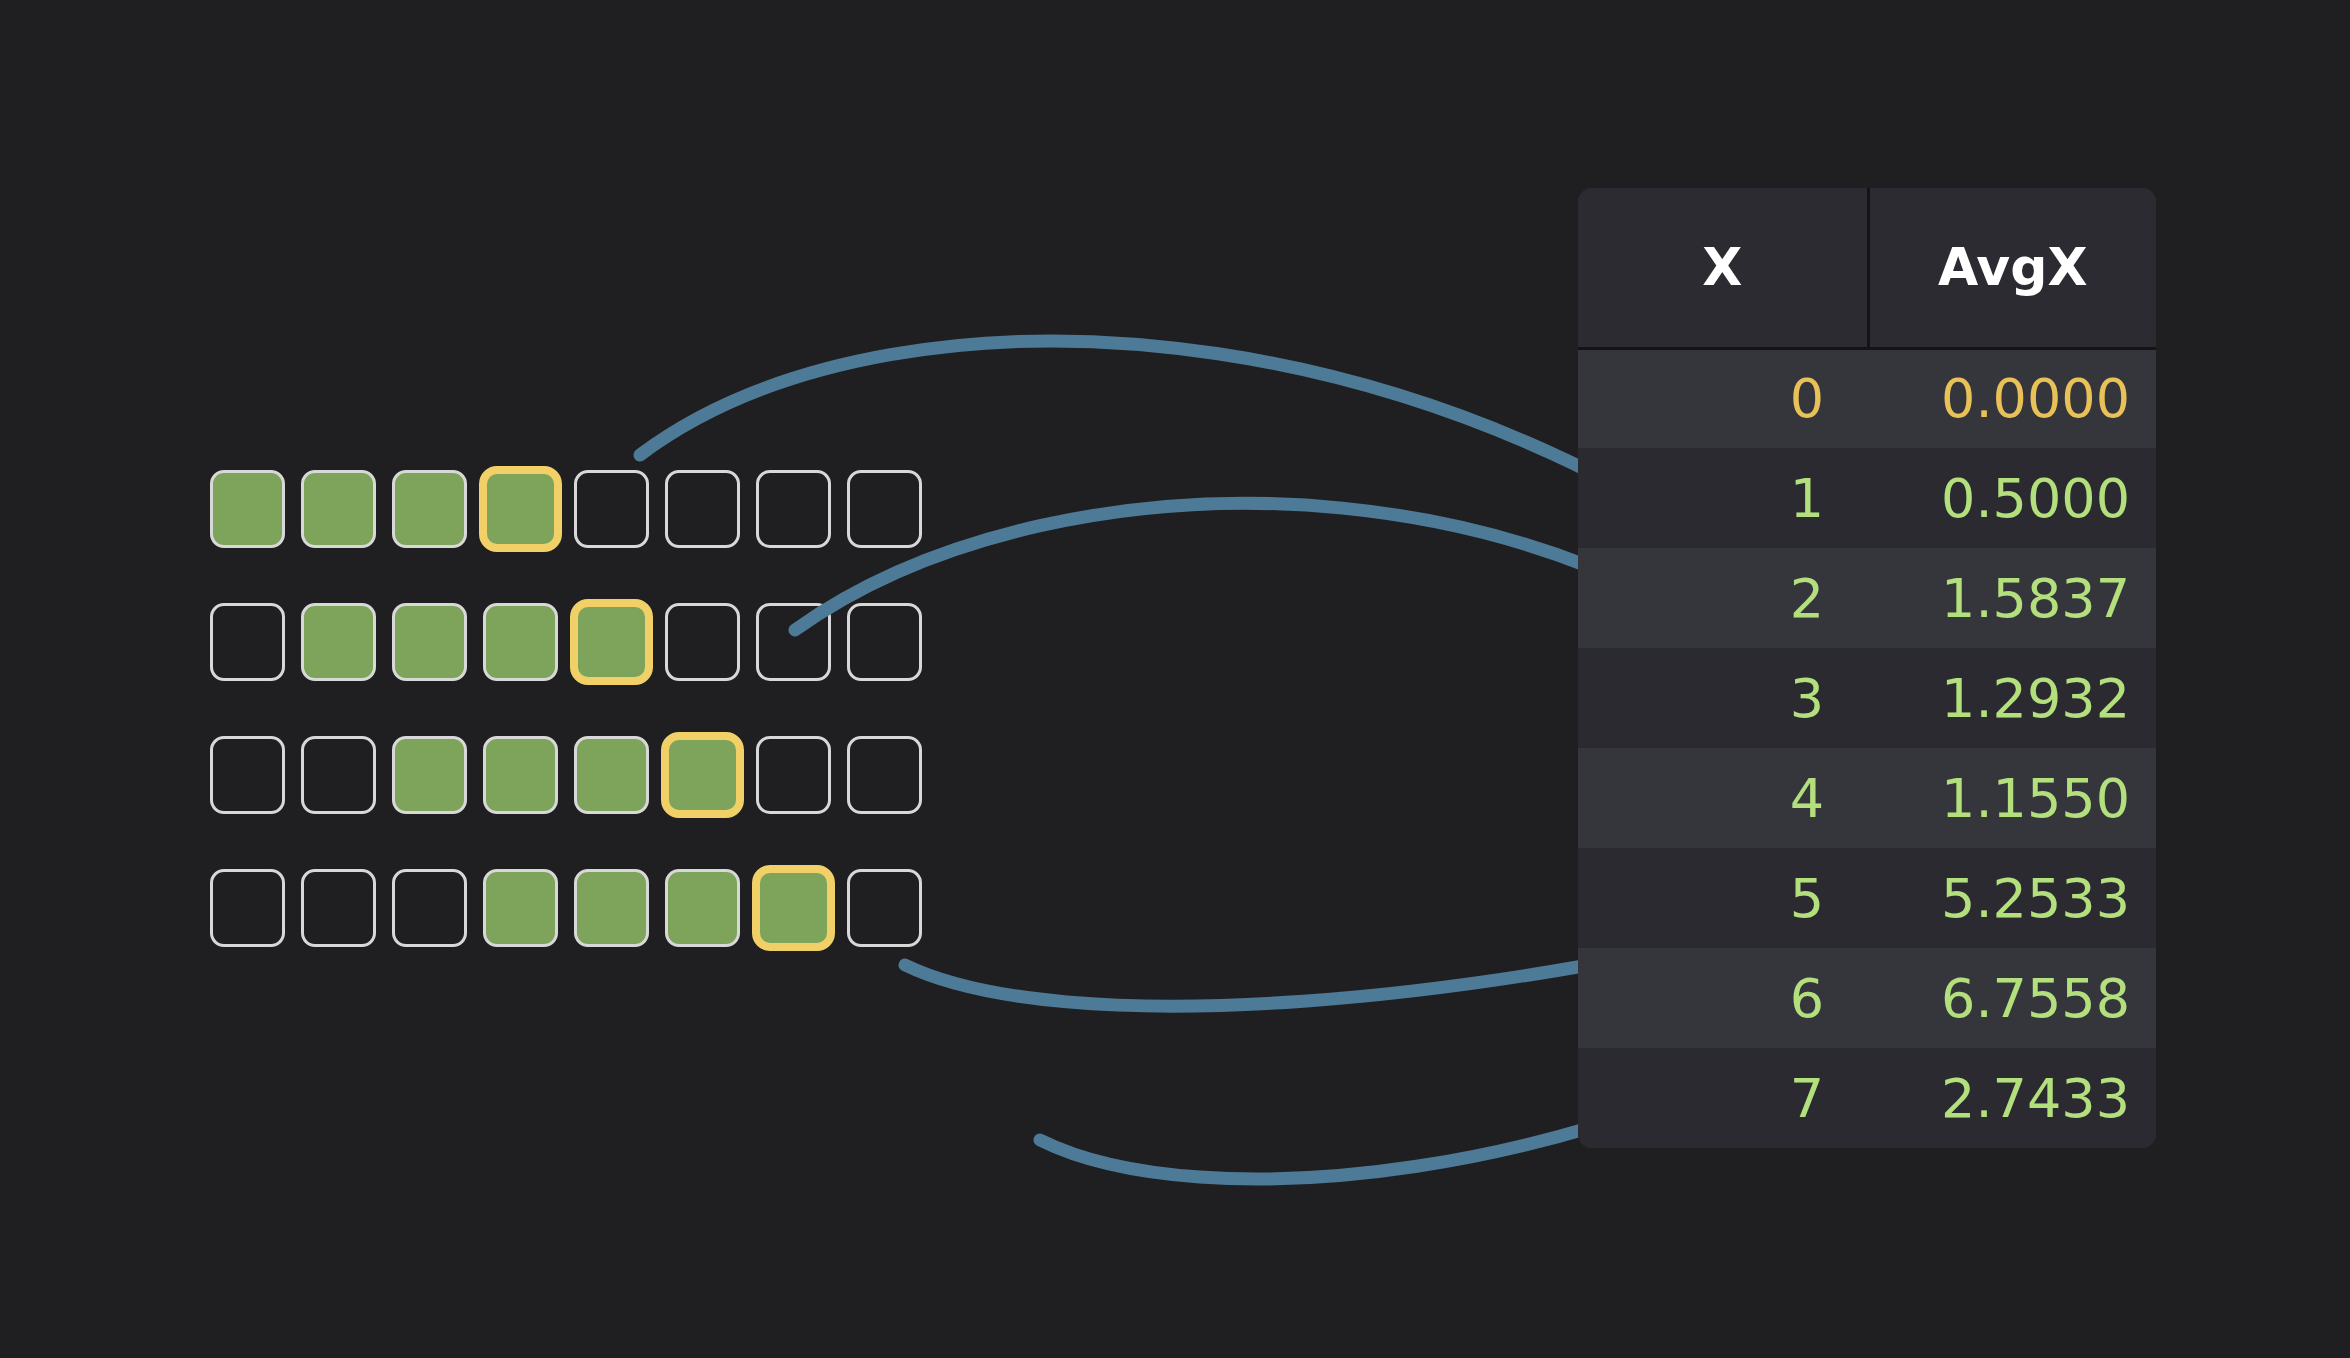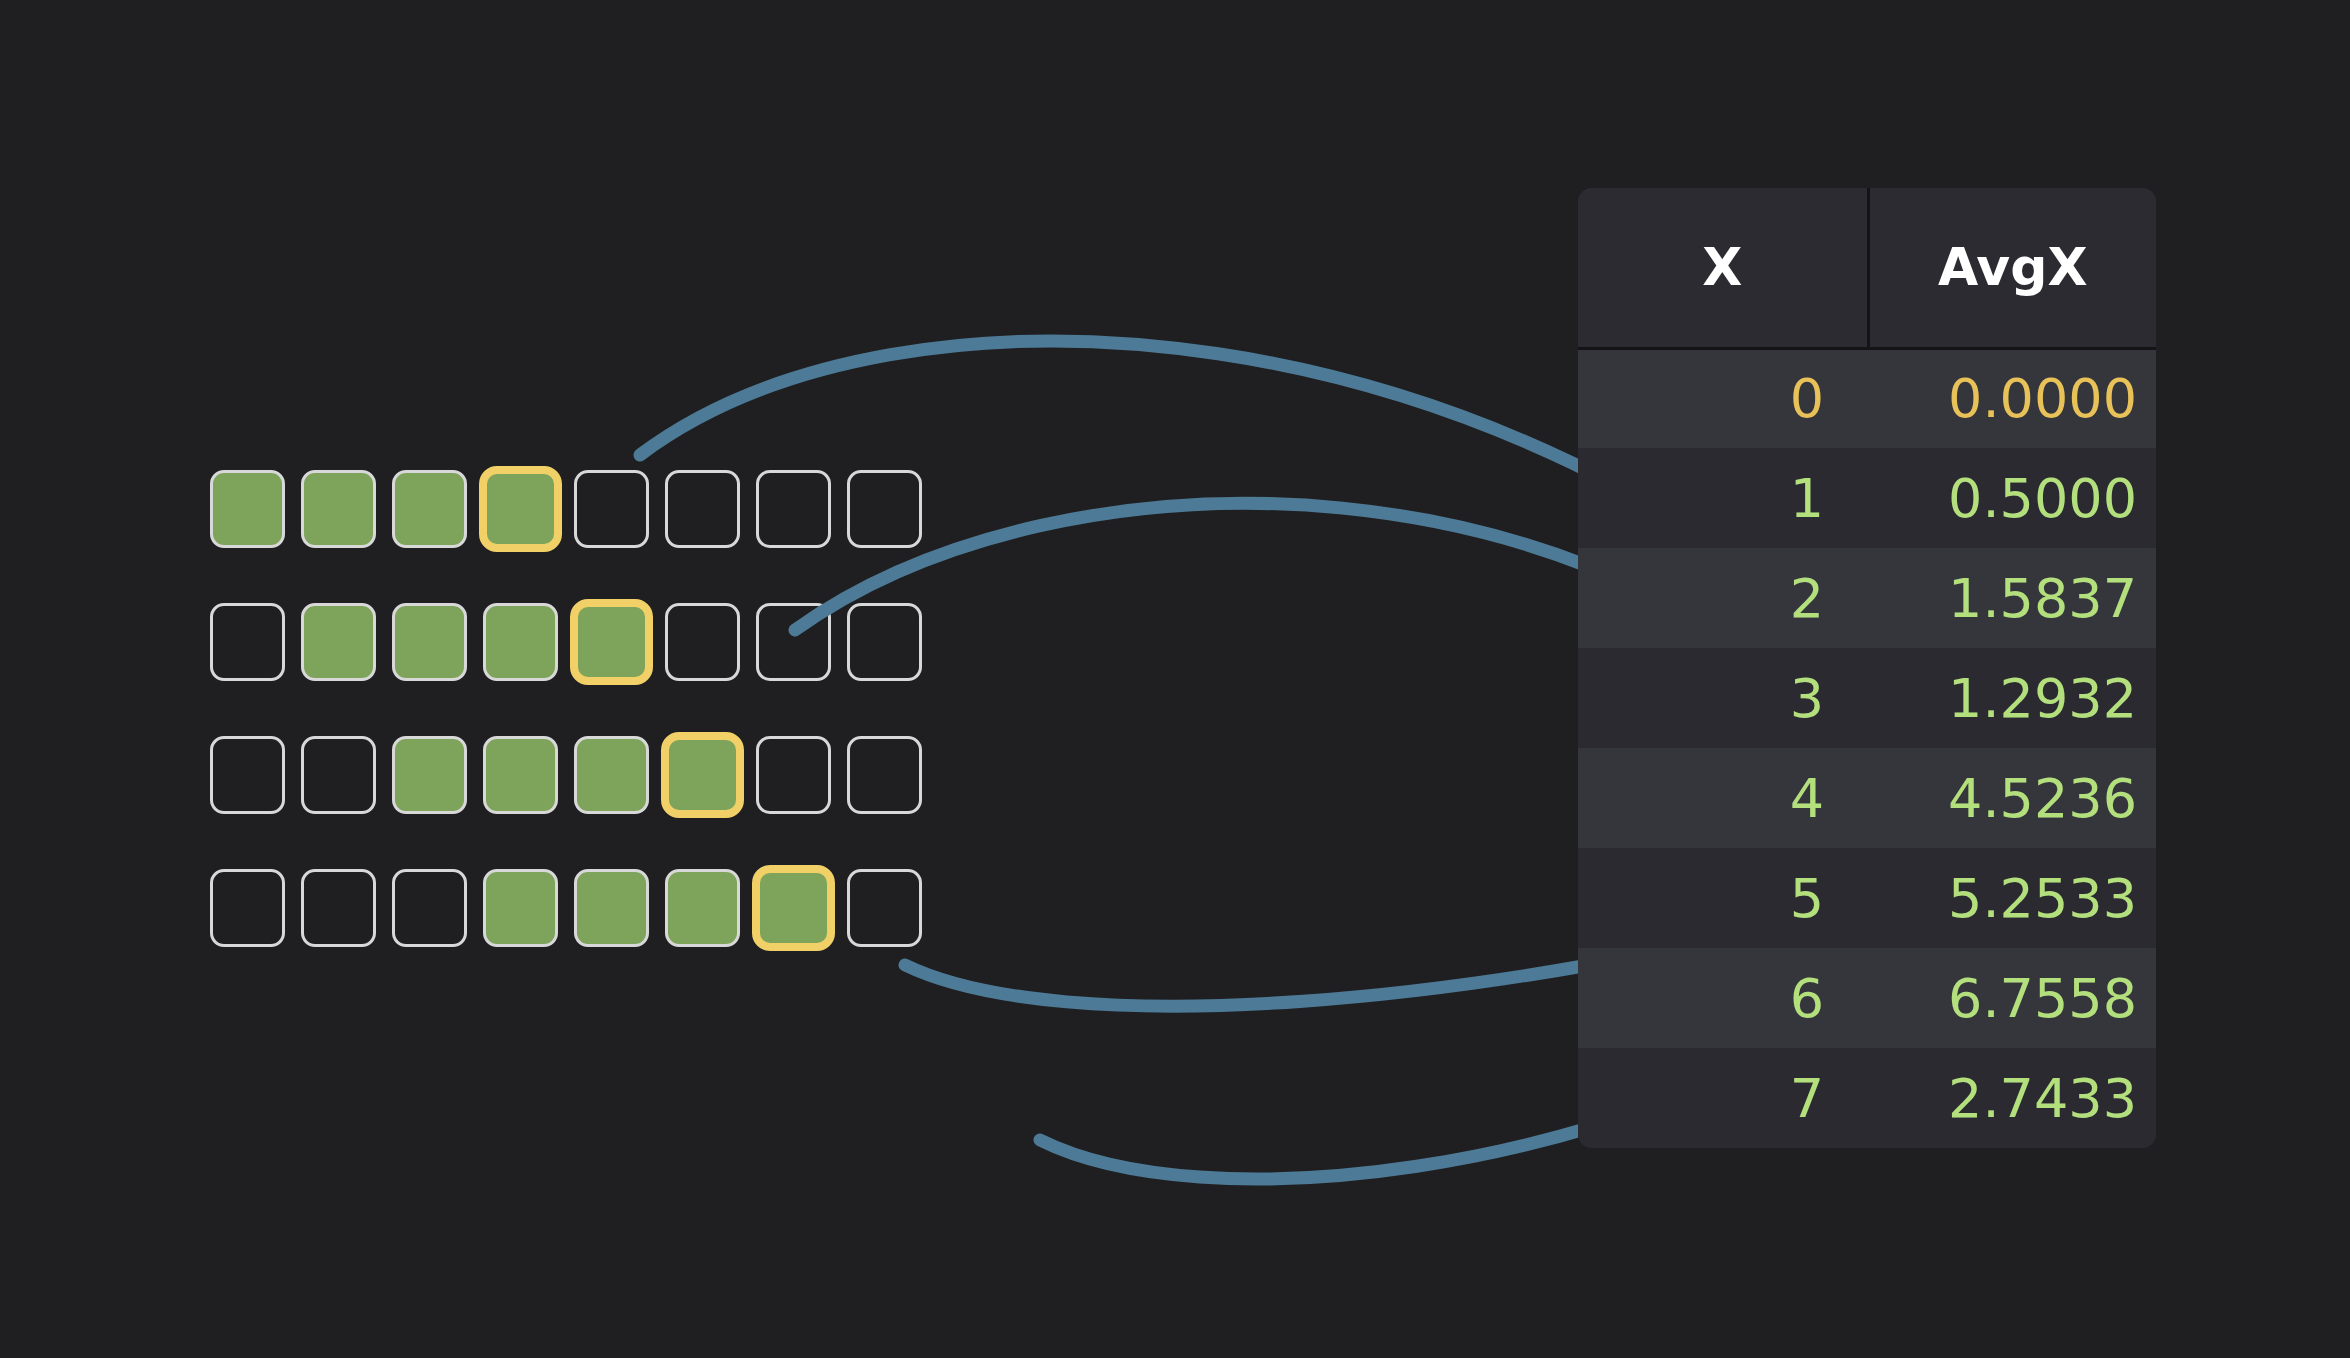--- a/index.html
+++ b/index.html
@@ -53,21 +53,21 @@
     background: #2b2b31;
     border-bottom: 3px solid #141416;
   }
   th.col-x { width: 290px; border-right: 3px solid #141416; }
   th.col-avg { width: 288px; margin-left: 32px; }
   td {
     height: 100px;
     font-size: 54px;
     text-align: right;
     vertical-align: middle;
-    padding-right: 19px;
+    padding-right: 26px;
     color: #b3e07d;
     white-space: nowrap;
   }
   td.col-x { padding-right: 44px; }
   tbody tr:nth-child(odd)  { background: #35353c; }
   tbody tr:nth-child(even) { background: #2a2a30; }
   tbody tr.accent td { color: #e8c158; }
 </style>
 </head>
 <body>
@@ -151,21 +151,21 @@
           <tr>
             <td class="col-x">2</td>
             <td class="col-avg">1.5837</td>
           </tr>
           <tr>
             <td class="col-x">3</td>
             <td class="col-avg">1.2932</td>
           </tr>
           <tr>
             <td class="col-x">4</td>
-            <td class="col-avg">4.5236</td>
+            <td class="col-avg">1.1550</td>
           </tr>
           <tr>
             <td class="col-x">5</td>
             <td class="col-avg">5.2533</td>
           </tr>
           <tr>
             <td class="col-x">6</td>
             <td class="col-avg">6.7558</td>
           </tr>
           <tr>

